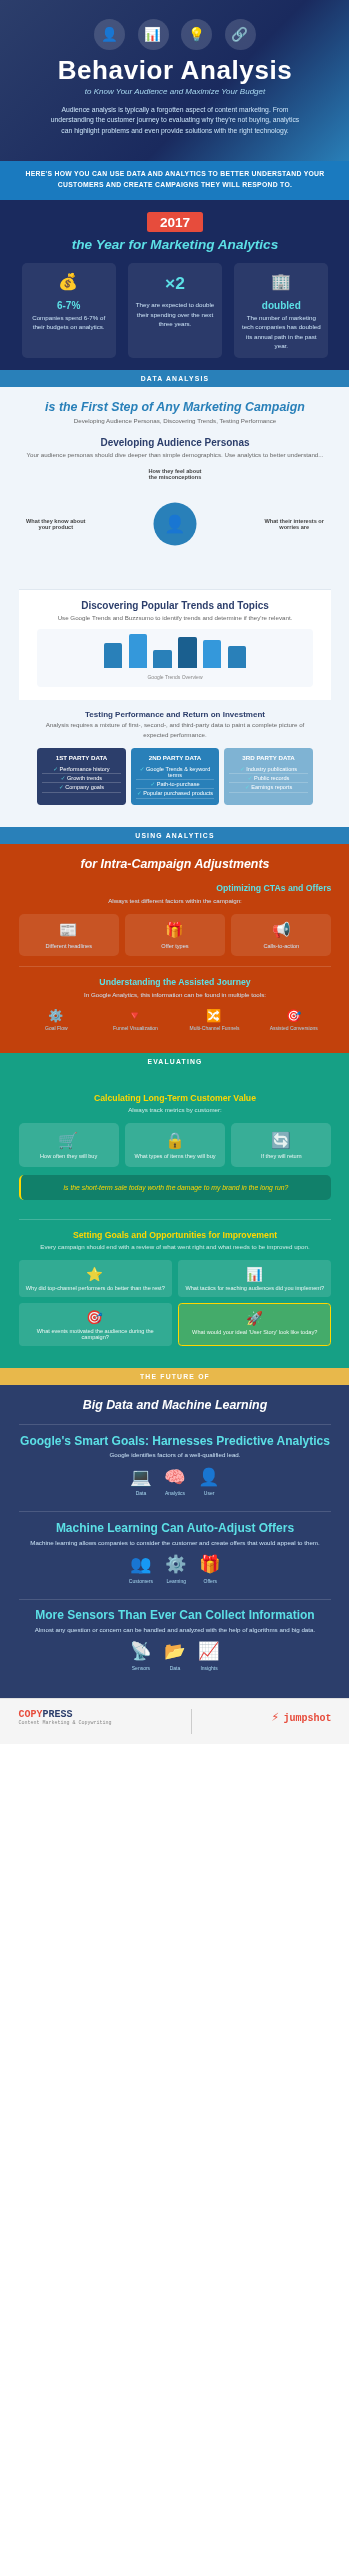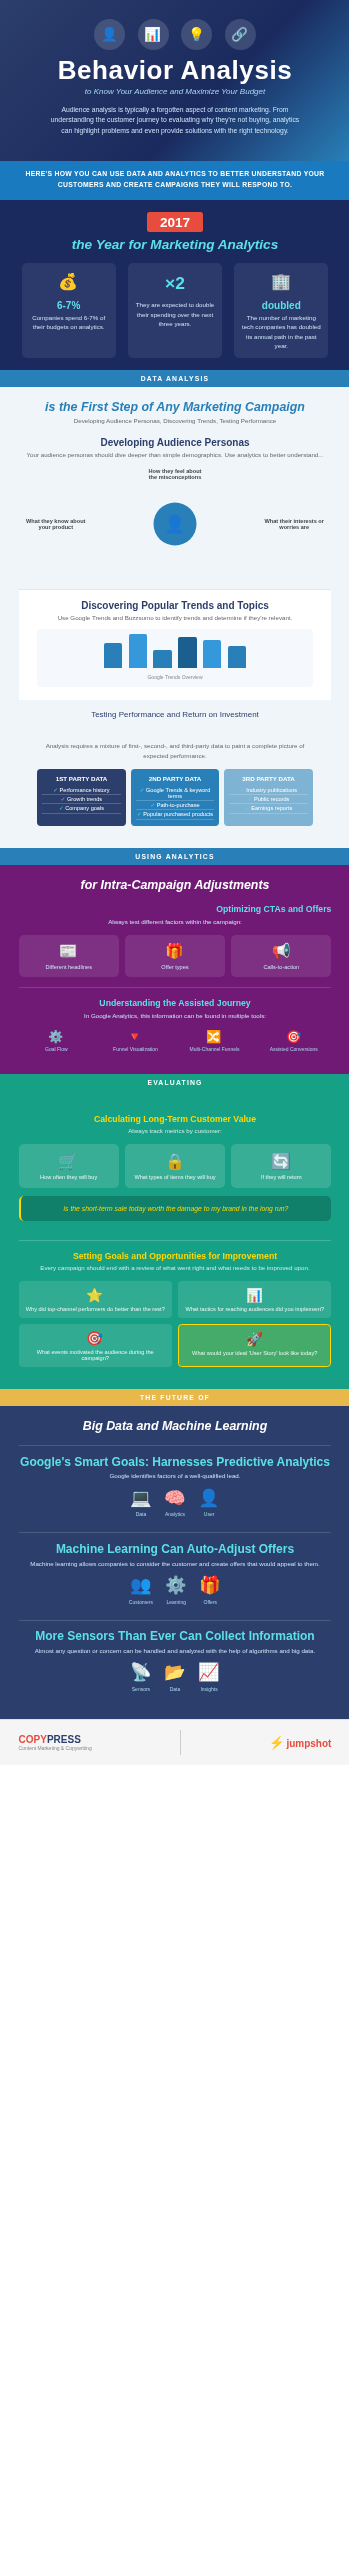--- a/index.html
+++ b/index.html
@@ -218,22 +218,22 @@
     }
 
     
     .party-data-section {
       background: #f0f5fa;
       padding: 10px 18.6px;
     }
     .party-data-title {
       font-size: 8px;
       color: #2c3e6b;
-      font-weight: normal;
-      margin-bottom: 22px;
+      font-weight: bold;
+      margin-bottom: 1px;
       text-align: center;
     }
     .party-data-grid {
       display: flex;
       gap: 5px;
     }
     .party-col {
       flex: 1;
       border-radius: 3.7px;
       padding: 6.2px 5px;
@@ -258,21 +258,21 @@
       font-size: 5.6px;
       border-bottom: 0.6px solid rgba(255,255,255,0.2);
     }
     .party-col ul li:before {
       content: "✓ ";
       color: #5ce0e6;
     }
 
     
     .using-analytics {
-      background: #701a75;
+      background: #c2410c;
       color: white;
       padding: 12.4px 18.6px;
       text-align: center;
     }
     .using-analytics h2 {
       font-size: 12.4px;
       font-style: italic;
       color: #5ce0e6;
       margin-bottom: 2.5px;
     }
@@ -419,23 +419,24 @@
       font-size: 5px;
       color: #a8d8f0;
     }
     .ml-visual-item .mv-icon { font-size: 17.4px; margin-bottom: 2.5px; }
 
     
     .footer {
       background: #f5f5f5;
       padding: 10px 18.6px;
       display: flex;
-      align-items: center;
+      align-items: flex-start;
       justify-content: space-between;
       border-top: 1.2px solid #e0e0e0;
+      font-family: Liberation Mono, monospace;
     }
     .footer-logo {
       display: flex;
       align-items: center;
       gap: 5px;
     }
     .footer-logo-text {
       font-size: 10px;
       font-weight: bold;
     }

